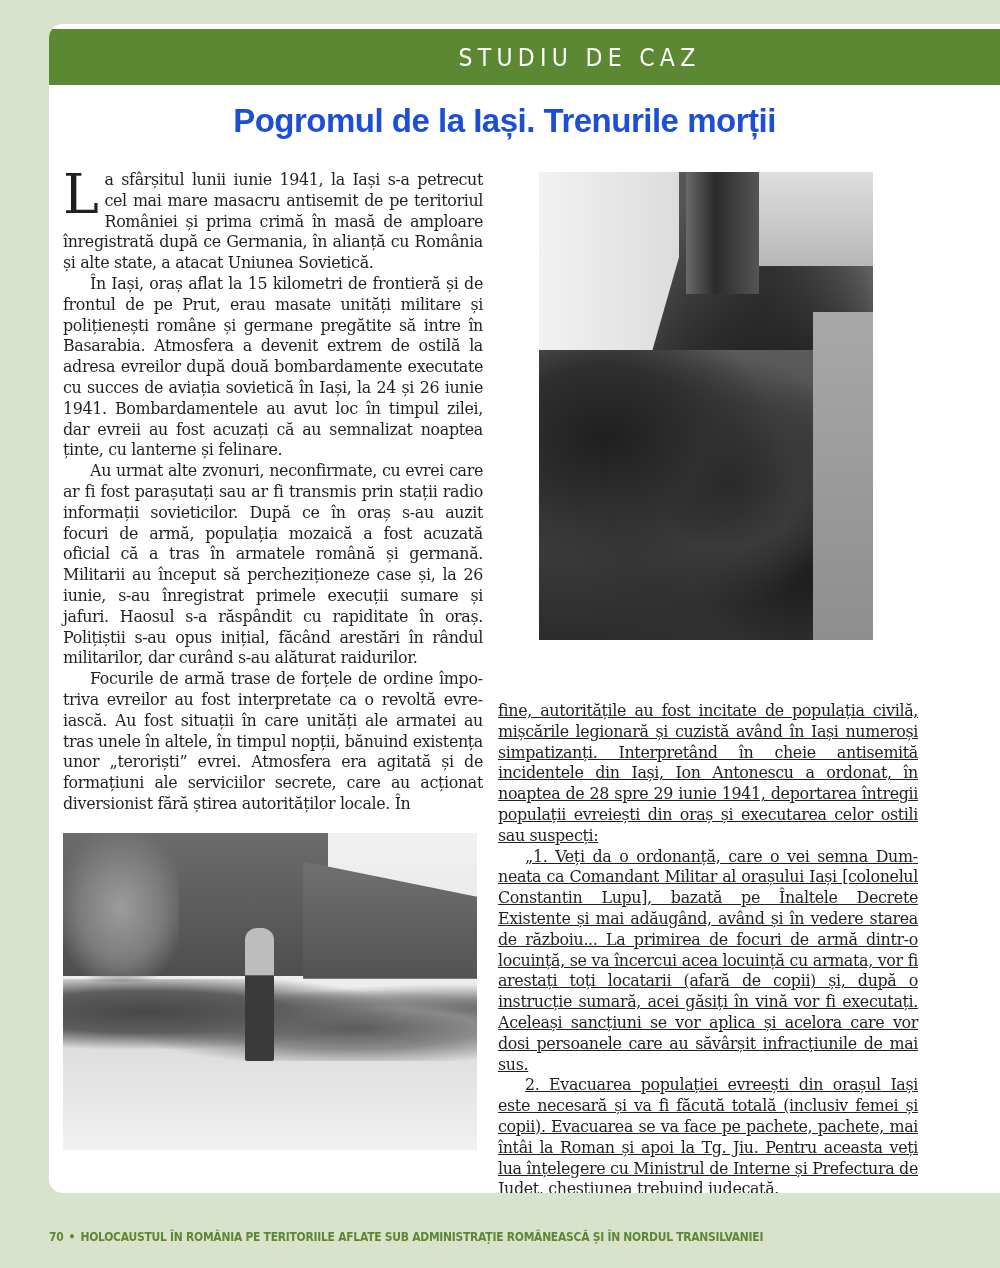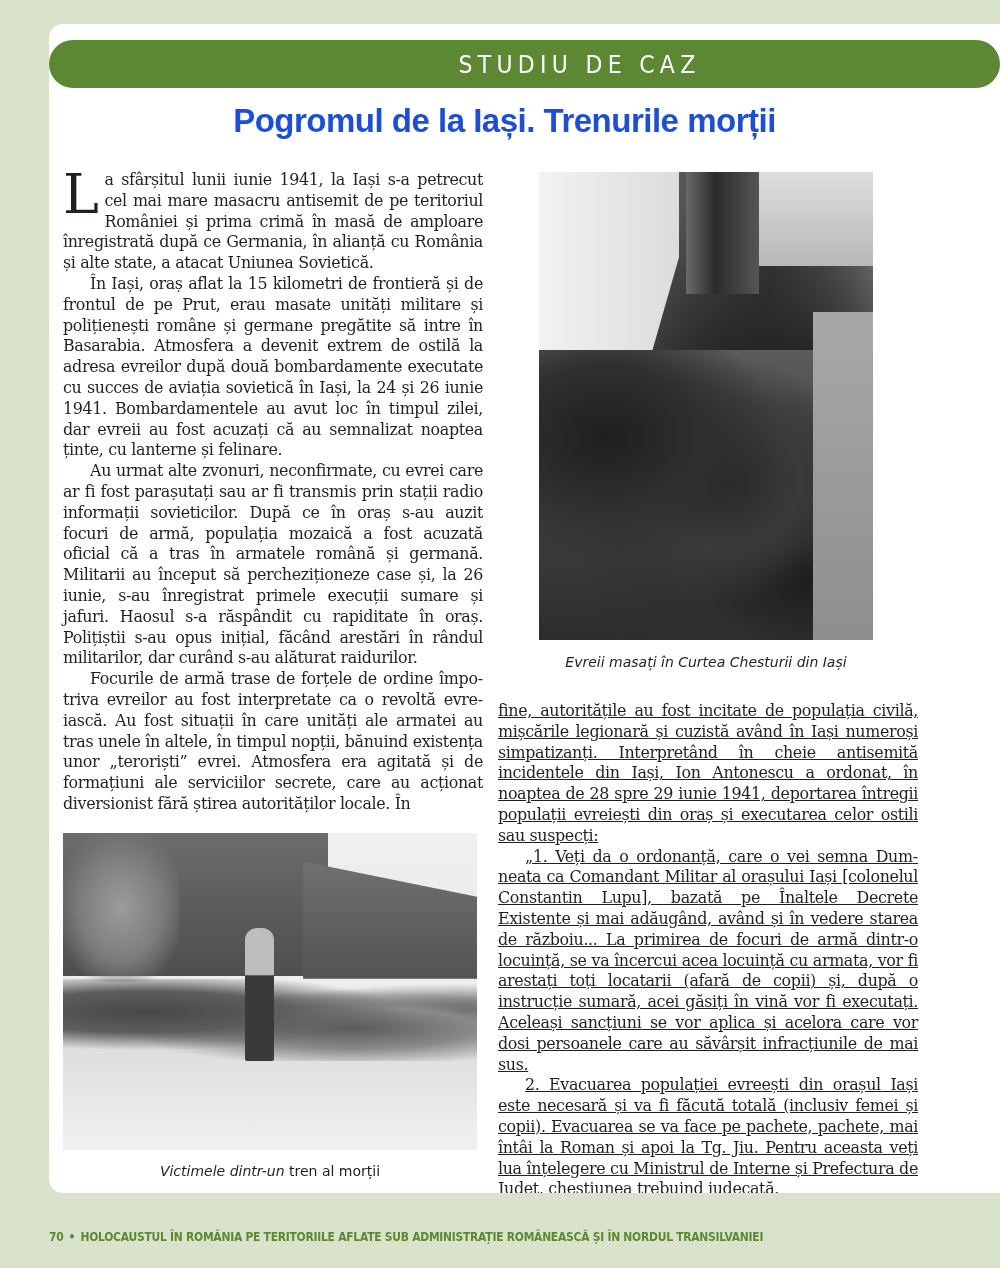--- a/index.html
+++ b/index.html
@@ -9,23 +9,23 @@
     font-family:"DejaVu Serif", serif;
     color:#231f20;
   }
   .card {
     position:absolute; left:49px; top:24px; width:951px; height:1169px;
     background:#ffffff;
     border-top-left-radius:14px; border-bottom-left-radius:14px;
     overflow:hidden;
   }
   .header-band {
-    position:absolute; left:0; top:16px; width:100%; height:48px;
+    position:absolute; left:0; top:5px; width:100%; height:56px;
     background:#5c8733;
-    display:flex; align-items:center; justify-content:center;border-radius:25px;
+    display:flex; align-items:center; justify-content:center;
   }
   .header-band span {
     color:#ffffff; font-family:"DejaVu Sans", sans-serif;
     font-size:25px; letter-spacing:6px; font-weight:normal;
     transform:scaleX(0.88); display:inline-block;
     margin-left:110px;
   }
   .title {
     position:absolute; left:0; top:78px; width:100%;
     text-align:center; font-family:"Liberation Sans", sans-serif;
@@ -151,35 +151,33 @@
     <p>Focurile de armă trase de forțele de ordine împo­triva evreilor au fost interpretate ca o revoltă evre­iască. Au fost situații în care unități ale armatei au tras unele în altele, în timpul nopții, bănuind exis­tența unor „teroriști” evrei. Atmosfera era agitată și de formațiuni ale serviciilor secrete, care au acți­onat diversionist fără știrea autorităților locale. În</p>
   </div>
 
   <div class="photo photo-court">
     <div class="wall"></div>
     <div class="door"></div>
     <div class="sky"></div>
     <div class="crowd"></div>
     <div class="ground"></div>
   </div>
-  <div class="caption caption-court">Evreii masați în Curtea Chesturii din Iași</div>
 
   <div class="col col-right-bottom">
     <p class="noindent">fine, autoritățile au fost incitate de populația civilă, mișcările legionară și cuzistă având în Iași nume­roși simpatizanți. Interpretând în cheie antisemi­tă incidentele din Iași, Ion Antonescu a ordonat, în noaptea de 28 spre 29 iunie 1941, deportarea între­gii populații evreiești din oraș și executarea celor ostili sau suspecți:</p>
     <p>„1. Veți da o ordonanță, care o vei semna Dum­neata ca Comandant Militar al orașului Iași [colonelul Constantin Lupu], bazată pe Înaltele Decrete Existente și mai adăugând, având și în vedere starea de războ­iu... La primirea de focuri de armă dintr-o locuință, se va încercui acea locuință cu armata, vor fi arestați toți locatarii (afară de copii) și, după o instrucție sumară, acei găsiți în vină vor fi executați. Aceleași sancțiuni se vor aplica și acelora care vor dosi persoanele care au săvârșit infracțiunile de mai sus.</p>
     <p>2. Evacuarea populației evreești din orașul Iași este necesară și va fi făcută totală (inclusiv femei și copii). Evacuarea se va face pe pachete, pachete, mai întâi la Roman și apoi la Tg. Jiu. Pentru aceas­ta veți lua înțelegere cu Ministrul de Interne și Prefectura de Județ, chestiunea trebuind judecată.</p>
   </div>
 
   <div class="photo photo-train">
     <div class="wagon1"></div>
     <div class="wagon2"></div>
     <div class="sky"></div>
     <div class="people"></div>
     <div class="gravel"></div>
     <div class="bodies"></div>
     <div class="walker"></div>
   </div>
-  <div class="caption caption-train"><i>Victimele dintr-un</i><span> tren al morții</span></div>
 </div>
 
 <div class="footer">
   <span>70</span><span class="bullet">•</span><span>HOLOCAUSTUL ÎN ROMÂNIA PE TERITORIILE AFLATE SUB ADMINISTRAȚIE ROMÂNEASCĂ ȘI ÎN NORDUL TRANSILVANIEI</span>
 </div>
 
 </body></html>

